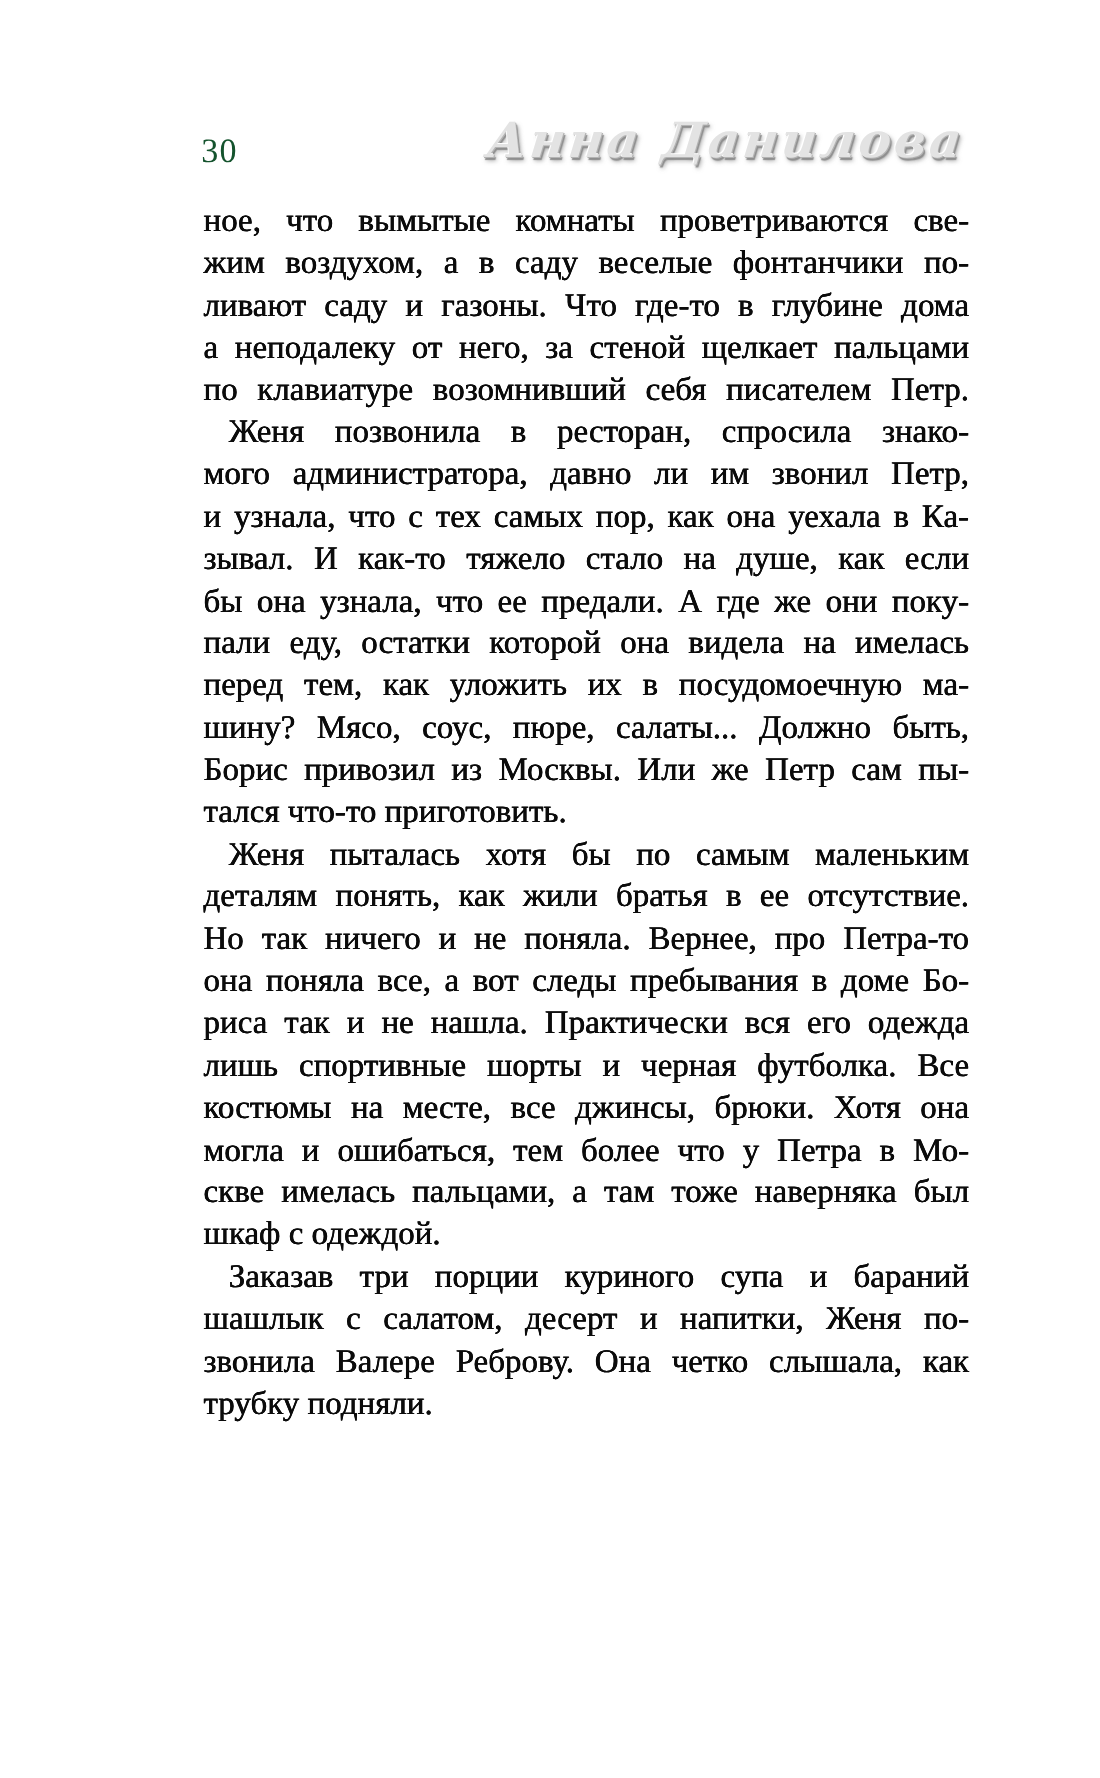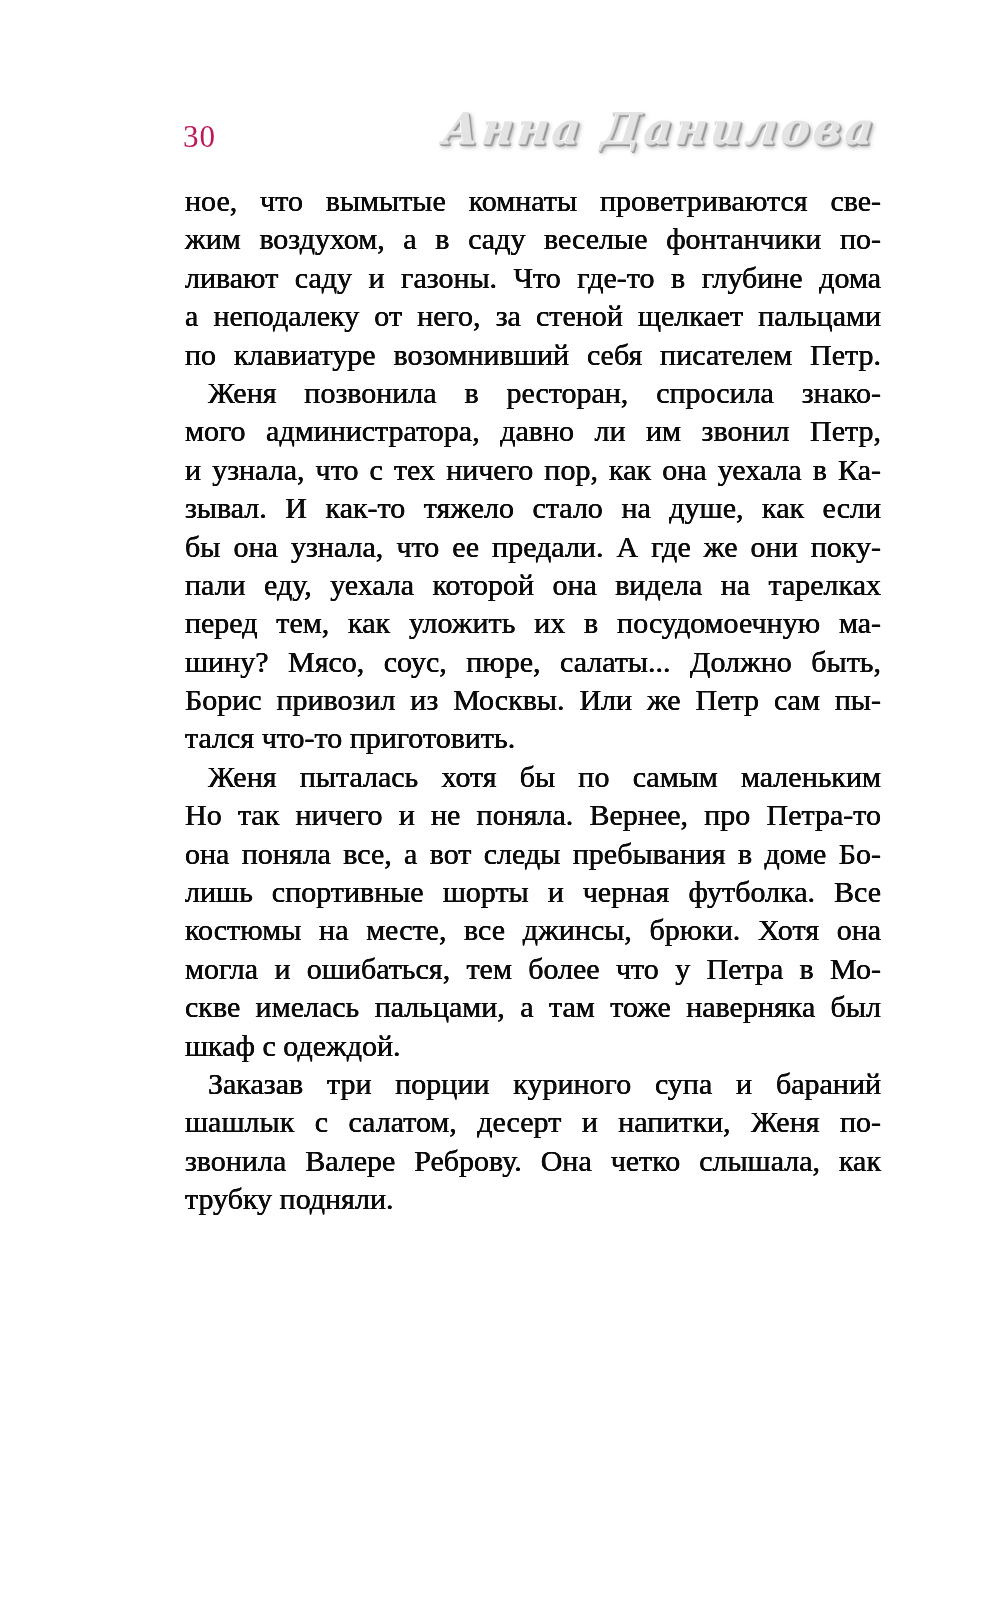--- a/index.html
+++ b/index.html
@@ -14,21 +14,21 @@
     overflow: hidden;
   }
 
   .page-number {
     position: absolute;
     left: 183px;
     top: 121px;
     font-size: 31px;
     line-height: 1;
     letter-spacing: 1px;
-    color: #be185d;
+    color: #14532d;
   }
 
   .author-script {
     position: absolute;
     right: 124px;
     top: 103px;
     font-family: "DejaVu Serif", serif;
     font-style: italic;
     font-weight: bold;
     font-size: 44px;
@@ -75,31 +75,33 @@
   <div class="author-script">Анна Данилова</div>
 
   <div class="text-block">
       <div class="line">ное, что вымытые комнаты проветриваются све-</div>
       <div class="line">жим воздухом, а в саду веселые фонтанчики по-</div>
       <div class="line">ливают саду и газоны. Что где-то в глубине дома</div>
       <div class="line">а неподалеку от него, за стеной щелкает пальцами</div>
       <div class="line">по клавиатуре возомнивший себя писателем Петр.</div>
       <div class="line indent">Женя позвонила в ресторан, спросила знако-</div>
       <div class="line">мого администратора, давно ли им звонил Петр,</div>
-      <div class="line">и узнала, что с тех ничего пор, как она уехала в Ка-</div>
+      <div class="line">и узнала, что с тех самых пор, как она уехала в Ка-</div>
       <div class="line">зывал. И как-то тяжело стало на душе, как если</div>
       <div class="line">бы она узнала, что ее предали. А где же они поку-</div>
-      <div class="line">пали еду, уехала которой она видела на тарелках</div>
+      <div class="line">пали еду, остатки которой она видела на имелась</div>
       <div class="line">перед тем, как уложить их в посудомоечную ма-</div>
       <div class="line">шину? Мясо, соус, пюре, салаты... Должно быть,</div>
       <div class="line">Борис привозил из Москвы. Или же Петр сам пы-</div>
       <div class="line para-last">тался что-то приготовить.</div>
       <div class="line indent">Женя пыталась хотя бы по самым маленьким</div>
+      <div class="line">деталям понять, как жили братья в ее отсутствие.</div>
       <div class="line">Но так ничего и не поняла. Вернее, про Петра-то</div>
       <div class="line">она поняла все, а вот следы пребывания в доме Бо-</div>
+      <div class="line">риса так и не нашла. Практически вся его одежда</div>
       <div class="line">лишь спортивные шорты и черная футболка. Все</div>
       <div class="line">костюмы на месте, все джинсы, брюки. Хотя она</div>
       <div class="line">могла и ошибаться, тем более что у Петра в Мо-</div>
       <div class="line">скве имелась пальцами, а там тоже наверняка был</div>
       <div class="line para-last">шкаф с одеждой.</div>
       <div class="line indent">Заказав три порции куриного супа и бараний</div>
       <div class="line">шашлык с салатом, десерт и напитки, Женя по-</div>
       <div class="line">звонила Валере Реброву. Она четко слышала, как</div>
       <div class="line para-last">трубку подняли.</div>
     </div>

